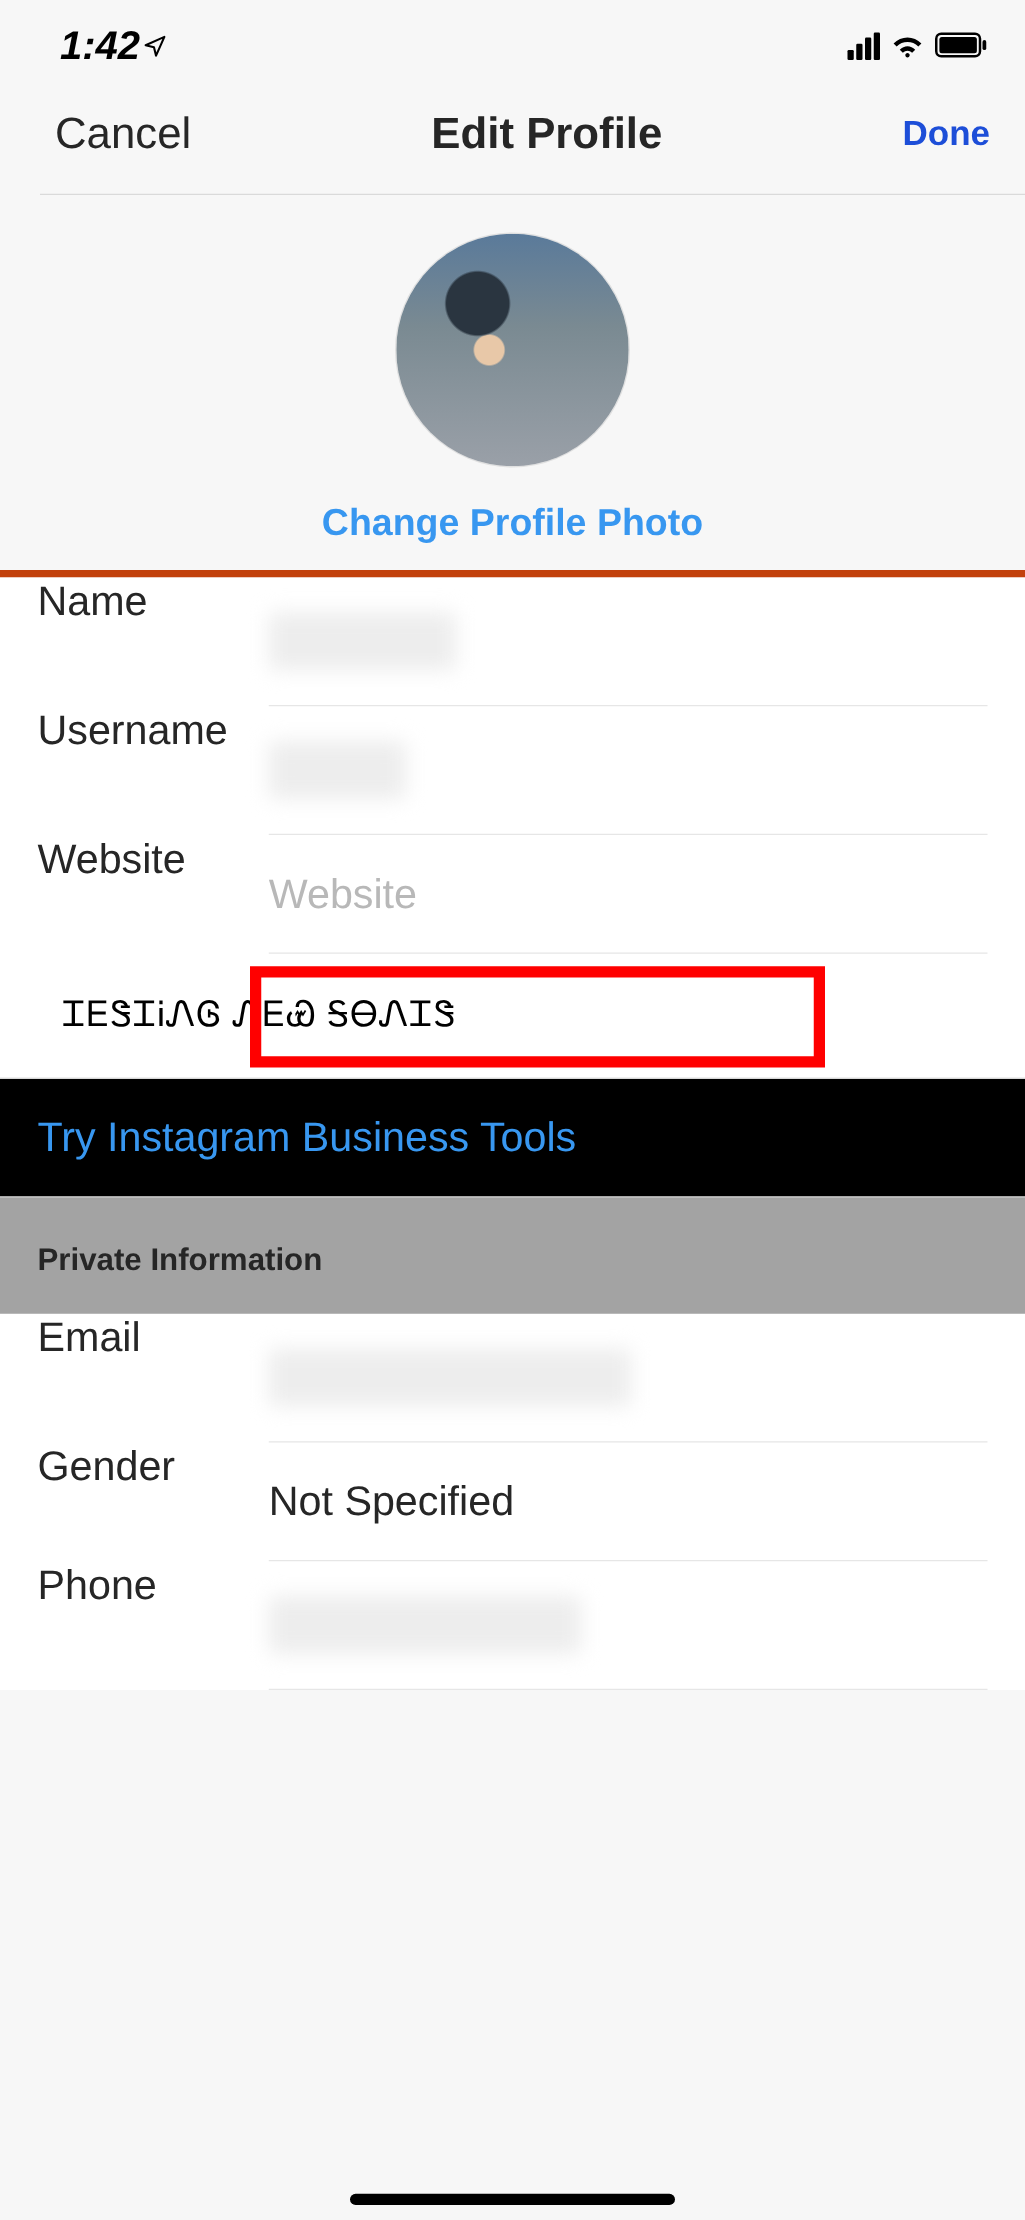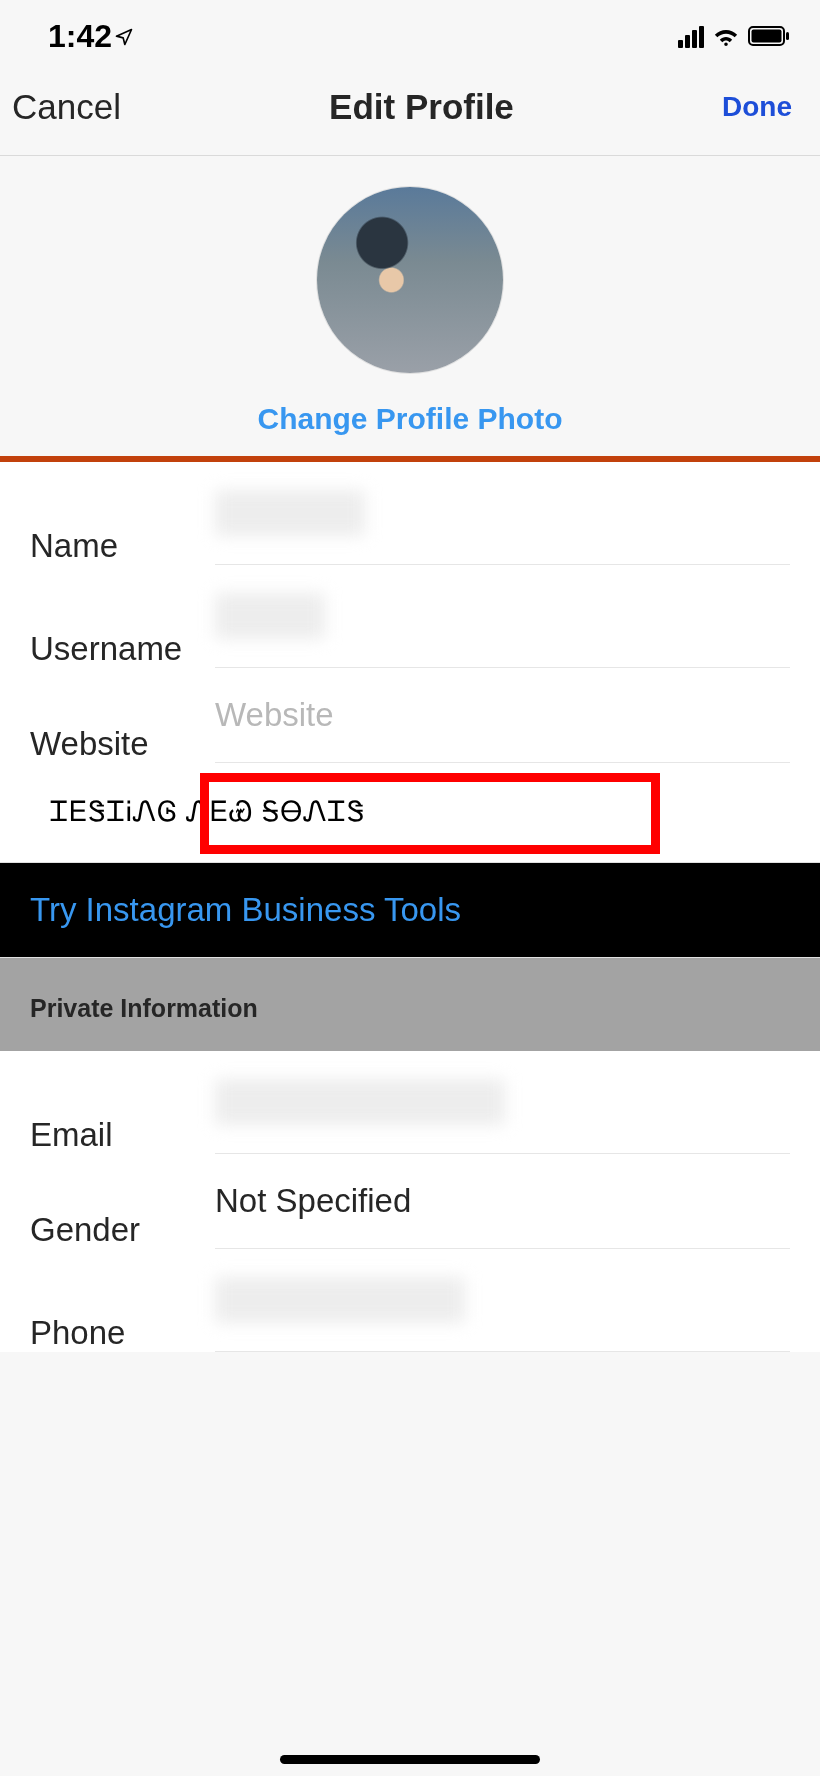--- a/index.html
+++ b/index.html
@@ -20,33 +20,35 @@
       align-items: center;
       padding: 18px 30px 12px 48px;
       font-size: 32px;
       font-weight: 600;
       background: #f7f7f7;
     }
     .status-left {
       display: flex;
       align-items: flex-end;
       gap: 2px;
+      font-style: italic;
     }
     .status-icons {
       display: flex;
       align-items: center;
       gap: 8px;
     }
     .nav-bar {
       display: flex;
       justify-content: space-between;
       align-items: center;
       padding: 20px 28px 28px 12px;
       background: #f7f7f7;
       border-bottom: 1px solid #dadada;
+      margin-left: 32px;
     }
     .nav-cancel {
       font-size: 35px;
       color: #262626;
       font-weight: 400;
     }
     .nav-title {
       font-size: 35px;
       font-weight: 600;
       color: #262626;
@@ -84,21 +86,21 @@
       margin-top: 28px;
       font-size: 30px;
       font-weight: 600;
       color: #3897f0;
     }
     .form-section {
       background: #fff;
     }
     .form-row {
       display: flex;
-      align-items: flex-end;
+      align-items: flex-start;
       padding: 0 30px;
       min-height: 92px;
       position: relative;
     }
     .form-label {
       width: 185px;
       font-size: 33px;
       color: #262626;
       flex-shrink: 0;
     }

